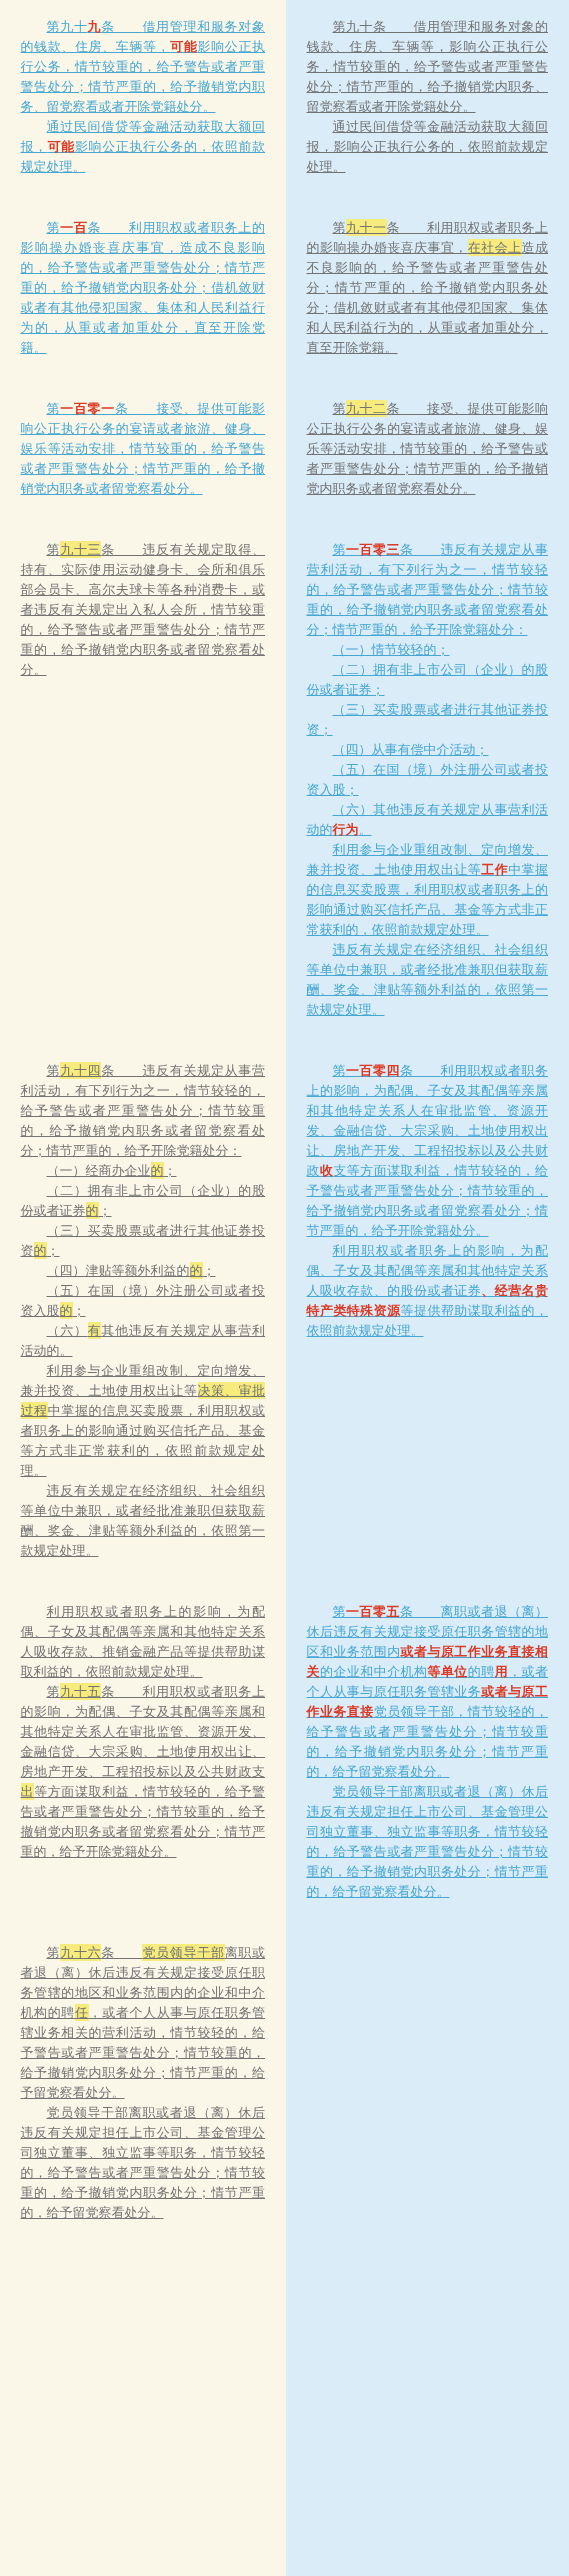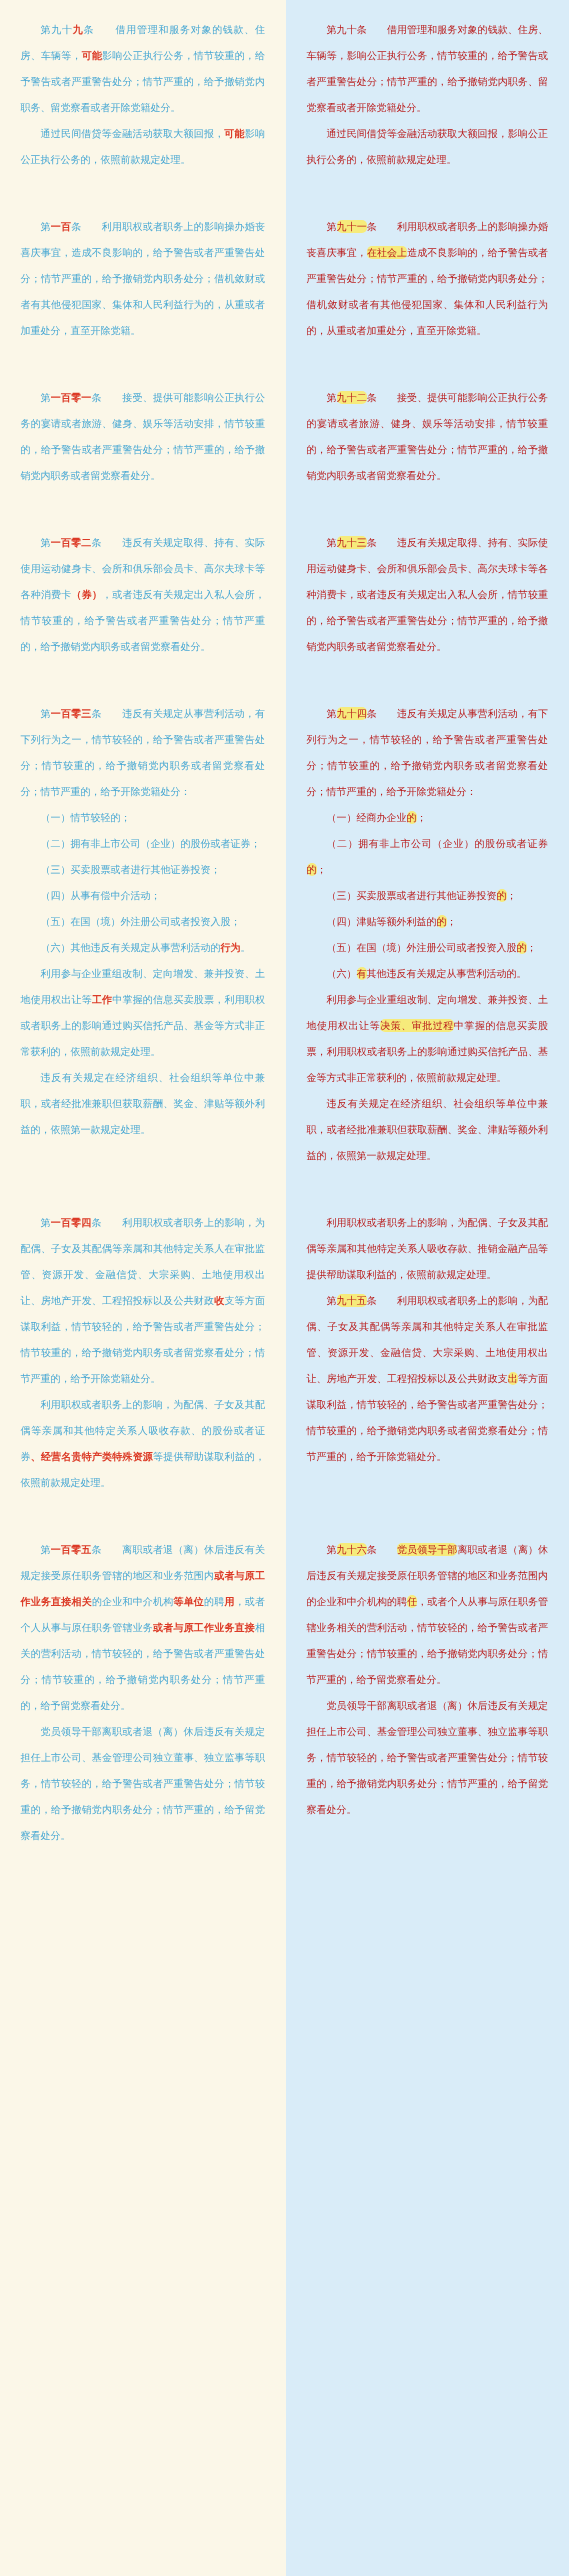--- a/index.html
+++ b/index.html
@@ -18,39 +18,40 @@
   #bg-right{left:286px;width:283px;background:#D9ECF8;}
   #rows-grid{
     position:relative;
     display:grid;
     grid-template-columns:286px 283px;
     align-content:start;
   }
   .cell{
     box-sizing:border-box;
     padding:0 21px 41px 20.5px;
-    font-size:10px;
-    line-height:26px;
+    font-size:13px;
+    line-height:20px;
     letter-spacing:0;
     text-align:justify;
+    text-decoration:underline;
   }
   .cell.first{padding-top:17px;}
   .cell.left{color:#46A7D3;}
-  .cell.right{color:#b91c1c;}
+  .cell.right{color:#737373;}
   .para{
     margin:0;
     text-indent:2em;
   }
   .red{
     color:#DC3A26;
     font-weight:bold;
   }
   .hl{
     background:#F6EB7B;
-    border-radius:5px;
+    border-radius:0;
     padding:0.6px 0;
   }
 </style>
 </head>
 <body>
 
 <div id="page">
   <div class="bg-band" id="bg-left"></div>
   <div class="bg-band" id="bg-right"></div>
   <div id="rows-grid">
@@ -66,23 +67,20 @@
         <p class="para"><span>第</span><span class="red">一百</span><span>条　　</span><span>利用职权或者职务上的影响操办婚丧喜庆事宜，造成不良影响的，给予警告或者严重警告处分；情节严重的，给予撤销党内职务处分；借机敛财或者有其他侵犯国家、集体和人民利益行为的，从重或者加重处分，直至开除党籍。</span></p>
       </div>
       <div class="cell right">
         <p class="para"><span>第</span><span class="hl">九十一</span><span>条　　利用职权或者职务上的影响操办婚丧喜庆事宜，</span><span class="hl">在社会上</span><span>造成不良影响的，给予警告或者严重警告处分；情节严重的，给予撤销党内职务处分；借机敛财或者有其他侵犯国家、集体和人民利益行为的，从重或者加重处分，直至开除党籍。</span></p>
       </div>
       <div class="cell left">
         <p class="para"><span>第</span><span class="red">一百零一</span><span>条　　</span><span>接受、提供可能影响公正执行公务的宴请或者旅游、健身、娱乐等活动安排，情节较重的，给予警告或者严重警告处分；情节严重的，给予撤销党内职务或者留党察看处分。</span></p>
       </div>
       <div class="cell right">
         <p class="para"><span>第</span><span class="hl">九十二</span><span>条　　接受、提供可能影响公正执行公务的宴请或者旅游、健身、娱乐等活动安排，情节较重的，给予警告或者严重警告处分；情节严重的，给予撤销党内职务或者留党察看处分。</span></p>
-      </div>
-      <div class="cell left">
-        <p class="para"><span>第</span><span class="red">一百零二</span><span>条　　</span><span>违反有关规定取得、持有、实际使用运动健身卡、会所和俱乐部会员卡、高尔夫球卡等各种消费卡</span><span class="red">（券）</span><span>，或者违反有关规定出入私人会所，情节较重的，给予警告或者严重警告处分；情节严重的，给予撤销党内职务或者留党察看处分。</span></p>
       </div>
       <div class="cell right">
         <p class="para"><span>第</span><span class="hl">九十三</span><span>条　　违反有关规定取得、持有、实际使用运动健身卡、会所和俱乐部会员卡、高尔夫球卡等各种消费卡，或者违反有关规定出入私人会所，情节较重的，给予警告或者严重警告处分；情节严重的，给予撤销党内职务或者留党察看处分。</span></p>
       </div>
       <div class="cell left">
         <p class="para"><span>第</span><span class="red">一百零三</span><span>条　　</span><span>违反有关规定从事营利活动，有下列行为之一，情节较轻的，给予警告或者严重警告处分；情节较重的，给予撤销党内职务或者留党察看处分；情节严重的，给予开除党籍处分：</span></p>
         <p class="para"><span>（一）情节较轻的；</span></p>
         <p class="para"><span>（二）拥有非上市公司（企业）的股份或者证券；</span></p>
         <p class="para"><span>（三）买卖股票或者进行其他证券投资；</span></p>
         <p class="para"><span>（四）从事有偿中介活动；</span></p>
@@ -104,21 +102,21 @@
       </div>
       <div class="cell left">
         <p class="para"><span>第</span><span class="red">一百零四</span><span>条　　</span><span>利用职权或者职务上的影响，为配偶、子女及其配偶等亲属和其他特定关系人在审批监管、资源开发、金融信贷、大宗采购、土地使用权出让、房地产开发、工程招投标以及公共财政</span><span class="red">收</span><span>支等方面谋取利益，情节较轻的，给予警告或者严重警告处分；情节较重的，给予撤销党内职务或者留党察看处分；情节严重的，给予开除党籍处分。</span></p>
         <p class="para"><span>利用职权或者职务上的影响，为配偶、子女及其配偶等亲属和其他特定关系人吸收存款、的股份或者证券</span><span class="red">、经营名贵特产类特殊资源</span><span>等提供帮助谋取利益的，依照前款规定处理。</span></p>
       </div>
       <div class="cell right">
         <p class="para"><span>利用职权或者职务上的影响，为配偶、子女及其配偶等亲属和其他特定关系人吸收存款、推销金融产品等提供帮助谋取利益的，依照前款规定处理。</span></p>
         <p class="para"><span>第</span><span class="hl">九十五</span><span>条　　利用职权或者职务上的影响，为配偶、子女及其配偶等亲属和其他特定关系人在审批监管、资源开发、金融信贷、大宗采购、土地使用权出让、房地产开发、工程招投标以及公共财政支</span><span class="hl">出</span><span>等方面谋取利益，情节较轻的，给予警告或者严重警告处分；情节较重的，给予撤销党内职务或者留党察看处分；情节严重的，给予开除党籍处分。</span></p>
       </div>
       <div class="cell left">
-        <p class="para"><span>第</span><span class="red">一百零五</span><span>条　　</span><span>离职或者退（离）休后违反有关规定接受原任职务管辖的地区和业务范围内</span><span class="red">或者与原工作业务直接相关</span><span>的企业和中介机构</span><span class="red">等单位</span><span>的聘</span><span class="red">用</span><span>，或者个人从事与原任职务管辖业务</span><span class="red">或者与原工作业务直接</span><span>相关的营利活动，情节较轻的，给予警告或者严重警告处分；情节较重的，给予撤销党内职务处分；情节严重的，给予留党察看处分。</span></p>
+        <p class="para"><span>第</span><span class="red">一百零五</span><span>条　　</span><span>离职或者退（离）休后违反有关规定接受原任职务管辖的地区和业务范围内</span><span class="red">或者与原工作业务直接相关</span><span>的企业和中介机构</span><span class="red">等单位</span><span>的聘</span><span class="red">用</span><span>，或者个人从事与原任职务管辖业务</span><span class="red">或者与原工作业务直接</span><span>党员领导干部，情节较轻的，给予警告或者严重警告处分；情节较重的，给予撤销党内职务处分；情节严重的，给予留党察看处分。</span></p>
         <p class="para"><span>党员领导干部离职或者退（离）休后违反有关规定担任上市公司、基金管理公司独立董事、独立监事等职务，情节较轻的，给予警告或者严重警告处分；情节较重的，给予撤销党内职务处分；情节严重的，给予留党察看处分。</span></p>
       </div>
       <div class="cell right">
         <p class="para"><span>第</span><span class="hl">九十六</span><span>条　　</span><span class="hl">党员领导干部</span><span>离职或者退（离）休后违反有关规定接受原任职务管辖的地区和业务范围内的企业和中介机构的聘</span><span class="hl">任</span><span>，或者个人从事与原任职务管辖业务相关的营利活动，情节较轻的，给予警告或者严重警告处分；情节较重的，给予撤销党内职务处分；情节严重的，给予留党察看处分。</span></p>
         <p class="para"><span>党员领导干部离职或者退（离）休后违反有关规定担任上市公司、基金管理公司独立董事、独立监事等职务，情节较轻的，给予警告或者严重警告处分；情节较重的，给予撤销党内职务处分；情节严重的，给予留党察看处分。</span></p>
       </div>
     </div>
 </div>
 
 

